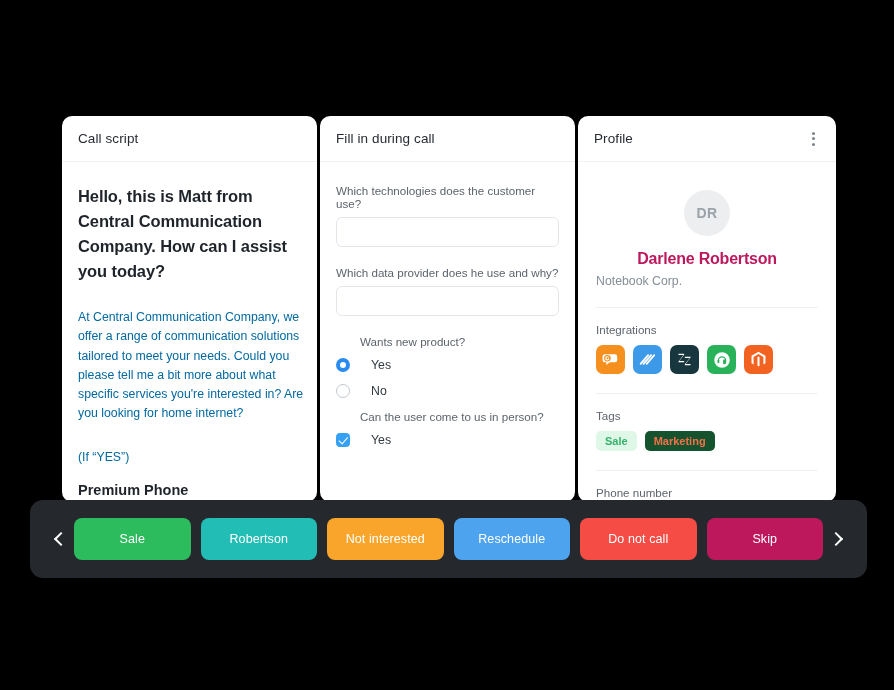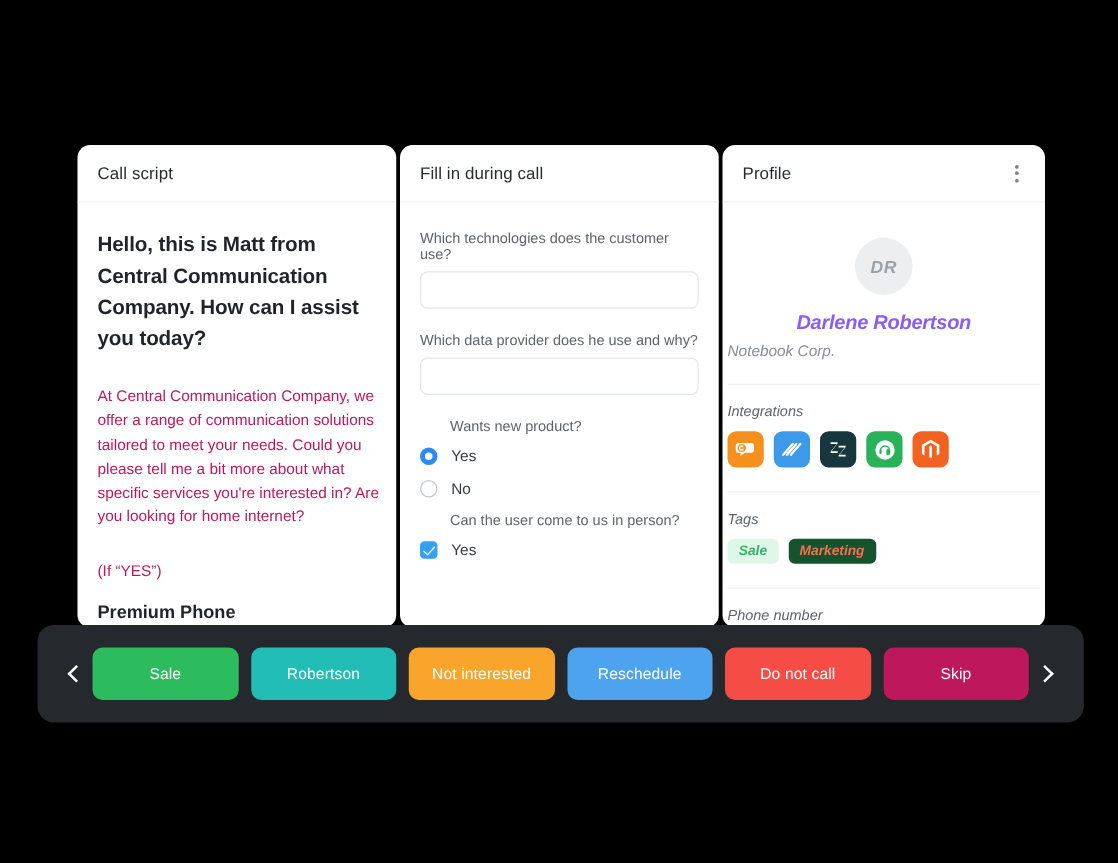--- a/index.html
+++ b/index.html
@@ -45,21 +45,21 @@
     font-size: 16.5px;
     line-height: 25px;
     font-weight: 700;
     color: #1f242a;
     letter-spacing: -.1px;
     margin-bottom: 15px;
   }
   .script-p {
     font-size: 12.3px;
     line-height: 19.3px;
-    color: #be185d;
+    color: #0369a1;
     margin-bottom: 15px;
     margin-top: 24px;
   }
   .script-h2 {
     font-size: 14.5px;
     font-weight: 700;
     color: #1f242a;
     margin-bottom: 12px;
   }
 
@@ -85,21 +85,21 @@
     outline: none;
     margin-bottom: 19px;
   }
   .group-label {
     font-size: 11.6px;
     color: #5d646c;
     margin-bottom: 10px;
     display: block;
     margin-left: 24px;
   }
-  .opt-row { display: flex; align-items: center; gap: 11px; margin-bottom: 12px; cursor: pointer; }
+  .opt-row { display: flex; align-items: center; gap: 21px; margin-bottom: 12px; cursor: pointer; }
   .opt-label { font-size: 12.3px; color: #333a41; }
 
   .radio {
     width: 14px; height: 14px; border-radius: 50%;
     border: 1.6px solid #c3c9cf; background: #fff;
     flex: 0 0 auto; position: relative;
   }
   .radio.on { border-color: #2a8cf0; border-width: 4px; }
 
   .checkbox {
@@ -111,31 +111,31 @@
   .checkbox.on::after {
     content: "";
     position: absolute; left: 4px; top: 1.4px;
     width: 4px; height: 7.5px;
     border: solid #fff; border-width: 0 1.8px 1.8px 0;
     transform: rotate(42deg);
   }
 
   
   #panel-profile { left: 578px; top: 116px; width: 258px; height: 386px; }
-  .profile-body { padding: 0 4px; font-style: italic; }
+  .profile-body { padding: 0 18px; }
   .avatar {
     width: 46px; height: 46px; border-radius: 50%;
     background: #eceef0;
     margin: 28px auto 0 auto;
     display: flex; align-items: center; justify-content: center;
     color: #9aa2aa; font-size: 14px; font-weight: 700; letter-spacing: .5px;
   }
   .profile-name {
     text-align: center; font-size: 16px; font-weight: 700;
-    color: #8b5cf6; margin-top: 14px; letter-spacing: -.2px;
+    color: #be185d; margin-top: 14px; letter-spacing: -.2px;
   }
   .profile-company {
     text-align: left; font-size: 12.3px; color: #868e97; margin-top: 6px;
   }
   .hr { height: 1px; background: #eef0f2; margin: 19px 0 0 0; }
   .sec-label { font-size: 11.6px; color: #5d646c; margin: 15px 0 9px 0; }
 
   .integrations { display: flex; gap: 8px; }
   .int-ico {
     width: 29px; height: 29px; border-radius: 7px;

